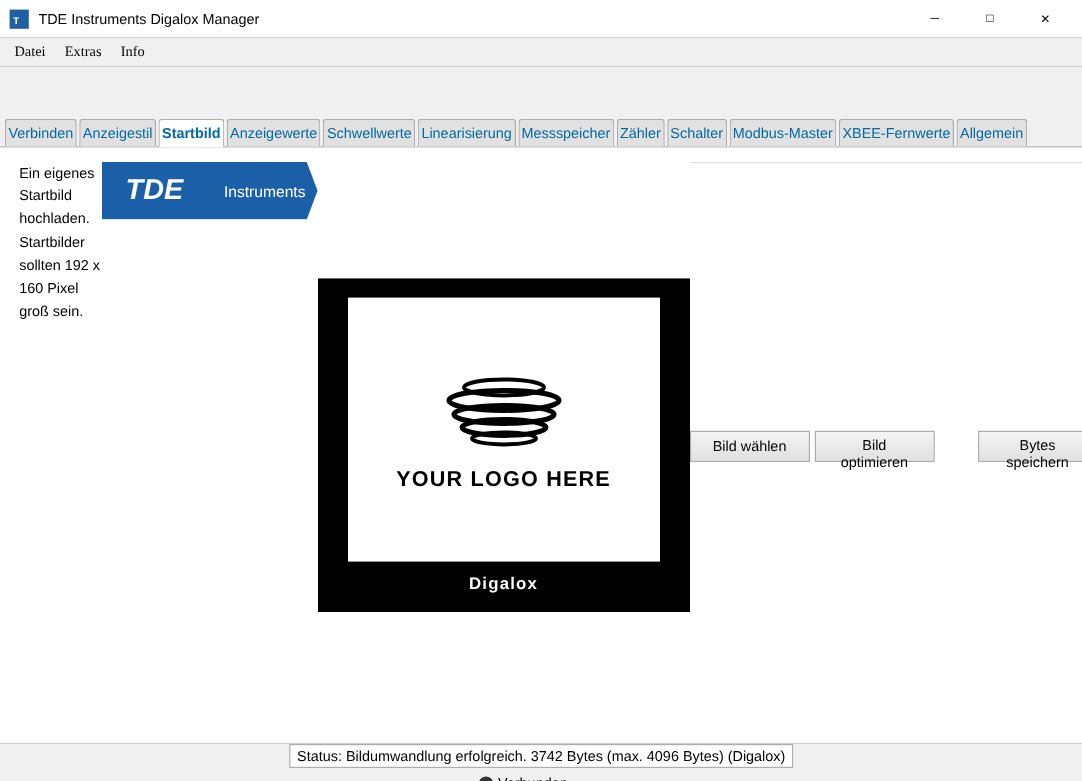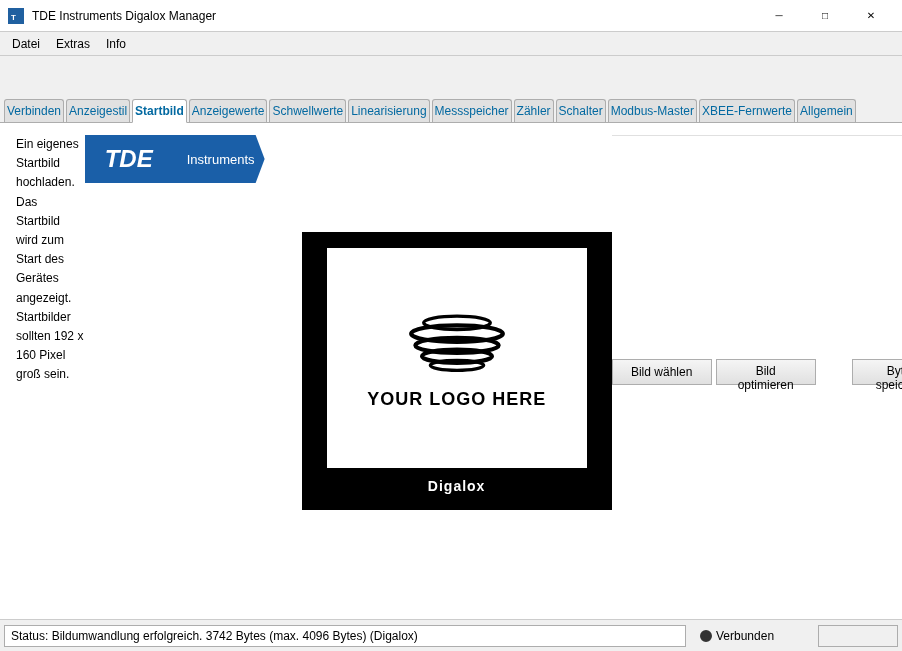--- a/index.html
+++ b/index.html
@@ -69,20 +69,21 @@
       border-bottom: 1px solid #ccc;
     }
     .menu-item {
       padding: 2px 8px;
       cursor: pointer;
       font-size: 12px;
       color: #000;
       height: 100%;
       display: flex;
       align-items: center;
+      font-family: Liberation Serif, serif;
     }
 
     
     .tabbar {
       background: #f0f0f0;
       display: flex;
       flex-wrap: wrap;
       padding: 4px 4px 0;
       border-bottom: 1px solid #adadad;
       gap: 2px;
@@ -163,21 +164,20 @@
       padding: 10px 0;
     }
     .image-preview-outer {
       background: #000;
       width: 310px;
       padding: 16px;
       display: flex;
       flex-direction: column;
       align-items: center;
       gap: 10px;
-      margin-left: 37px;
     }
     .image-preview-inner {
       background: #fff;
       width: 260px;
       height: 220px;
       display: flex;
       flex-direction: column;
       align-items: center;
       justify-content: center;
       gap: 12px;
@@ -226,20 +226,21 @@
 
     
     .statusbar {
       display: flex;
       align-items: center;
       height: 32px;
       background: #f0f0f0;
       border-top: 1px solid #ccc;
       padding: 0 4px;
       gap: 6px;
+      flex-direction: column;
     }
     .status-text {
       flex: 1;
       border: 1px solid #adadad;
       background: #fff;
       height: 22px;
       padding: 2px 6px;
       font-size: 12px;
       display: flex;
       align-items: center;
@@ -314,21 +315,20 @@
   <div class="tab">Modbus-Master</div>
   <div class="tab">XBEE-Fernwerte</div>
   <div class="tab">Allgemein</div>
 </div>
 
 <div class="content">
 
   <div class="content-header">
     <div class="content-description">
       <div>Ein eigenes Startbild hochladen.</div>
-      <div>Das Startbild wird zum Start des Gerätes angezeigt.</div>
       <div>Startbilder sollten 192 x 160 Pixel groß sein.</div>
     </div>
     <div class="tde-logo">
       <span class="tde-logo-tde">TDE</span>
       <span class="tde-logo-text">Instruments</span>
     </div>
   </div>
 
   <div class="image-area">
     <div class="image-preview-outer">

